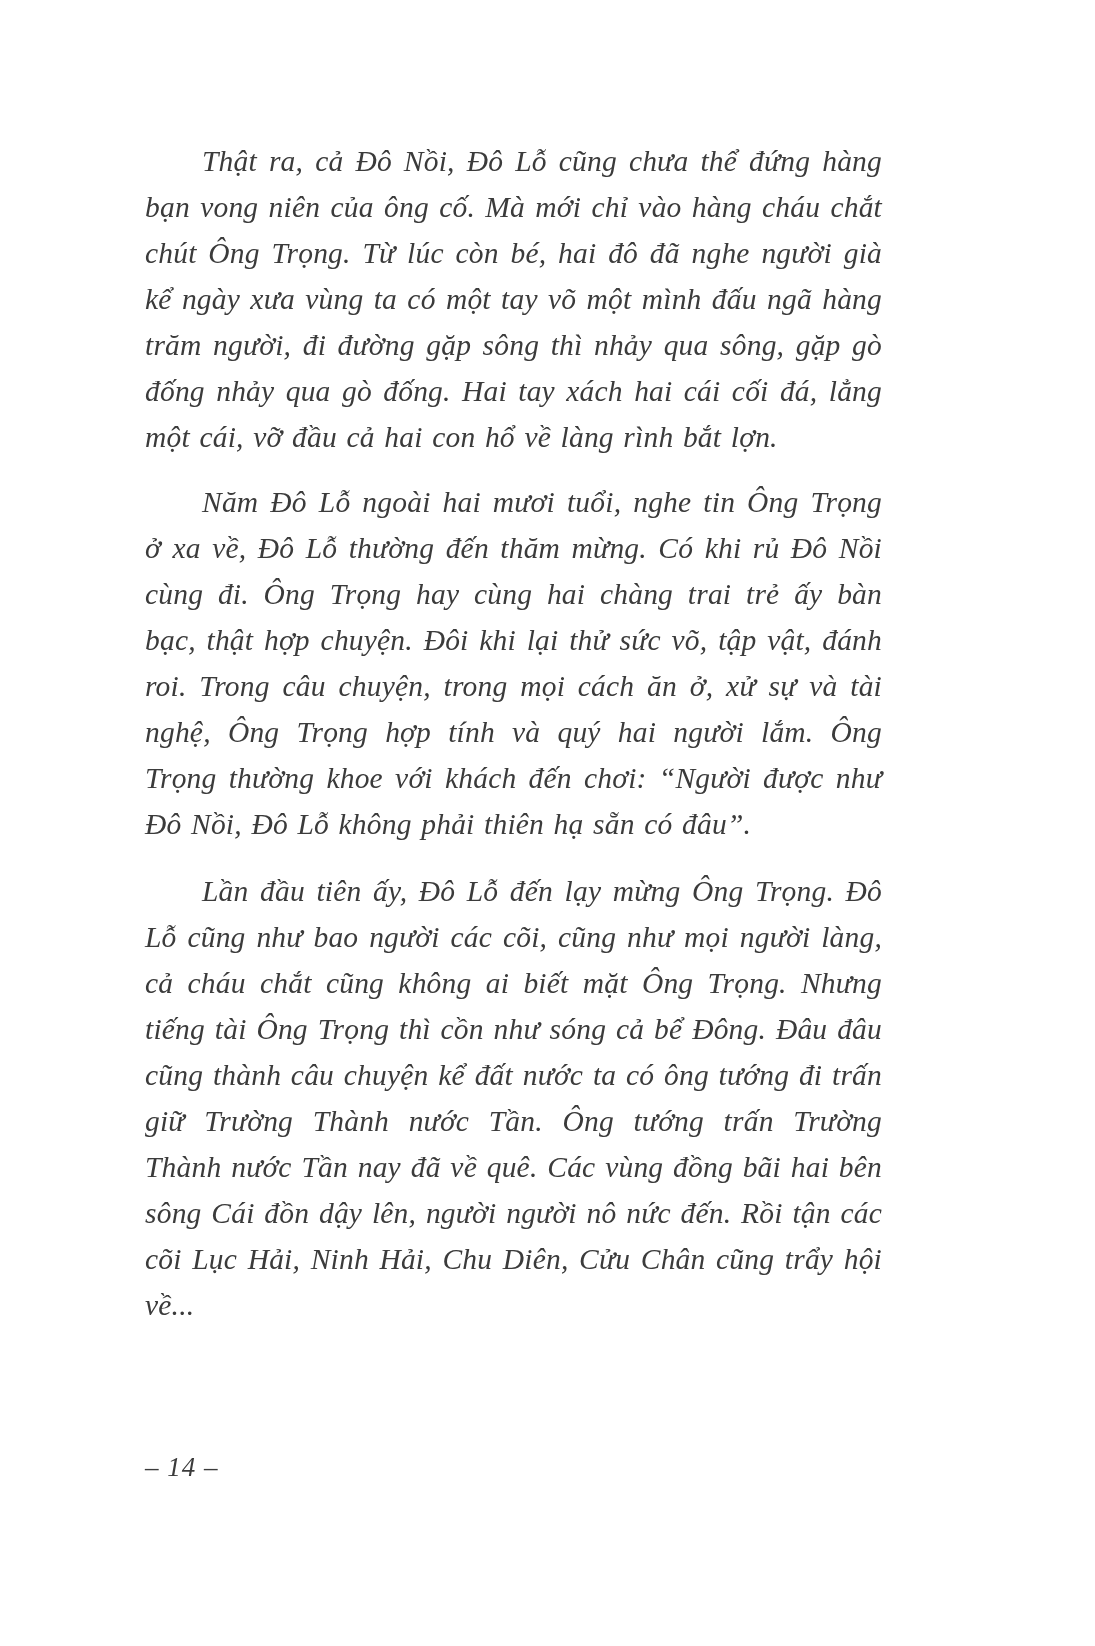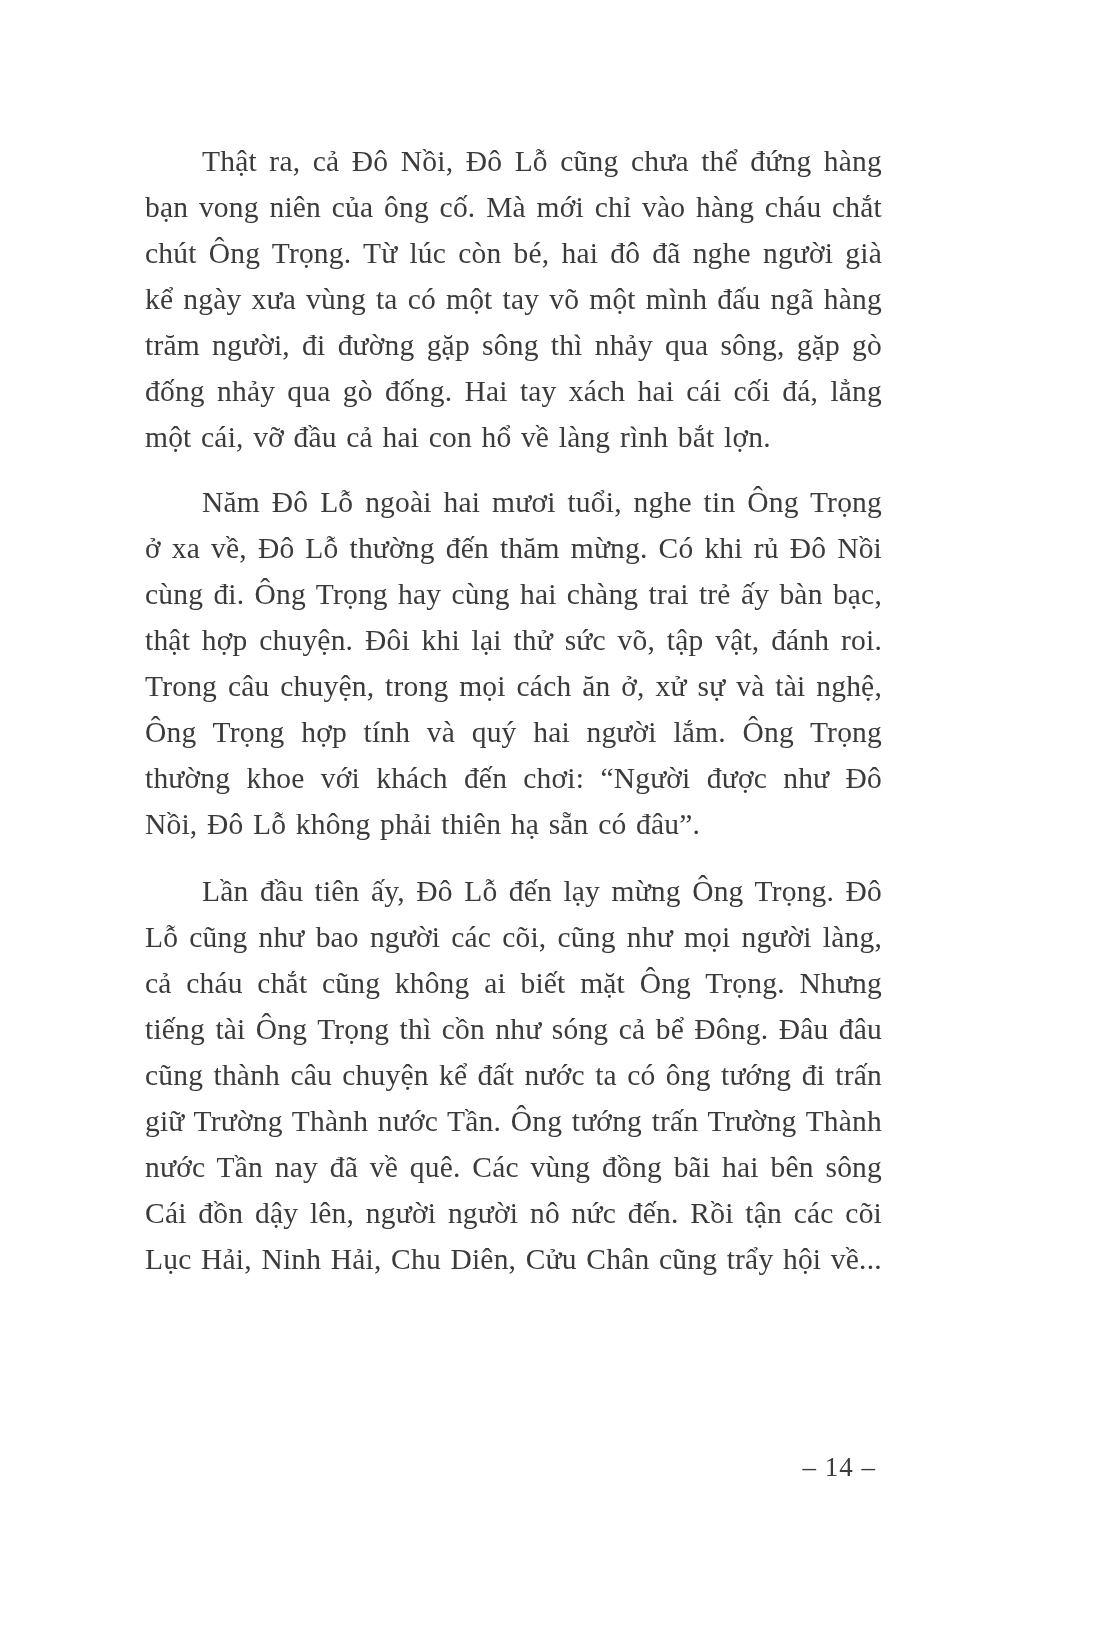--- a/index.html
+++ b/index.html
@@ -9,20 +9,21 @@
       background: #ffffff;
     }
     .book-page {
       position: relative;
       width: 1095px;
       height: 1646px;
       background: #ffffff;
       font-family: "Liberation Serif", "DejaVu Serif", serif;
       color: #3b3b3b;
       overflow: hidden;
+      font-style: italic;
     }
     .text-block {
       position: absolute;
       left: 145px;
       top: 138px;
       width: 737px;
     }
     .para {
       margin: 0 0 19px 0;
       font-size: 29.5px;
@@ -31,24 +32,24 @@
       text-indent: 57px;
       letter-spacing: 0.2px;
       word-spacing: 2px;
     }
     .para:last-child {
       margin-bottom: 0;
       margin-top: 21px;
     }
     .page-number {
       position: absolute;
-      left: 139px;
+      left: 145px;
       width: 737px;
       top: 1452px;
-      text-align: right;
+      text-align: left;
       font-size: 27px;
       color: #3b3b3b;
       letter-spacing: 1px;
     }
   </style>
 </head>
 <body>
 
 <div class="book-page">
   <div class="text-block">

